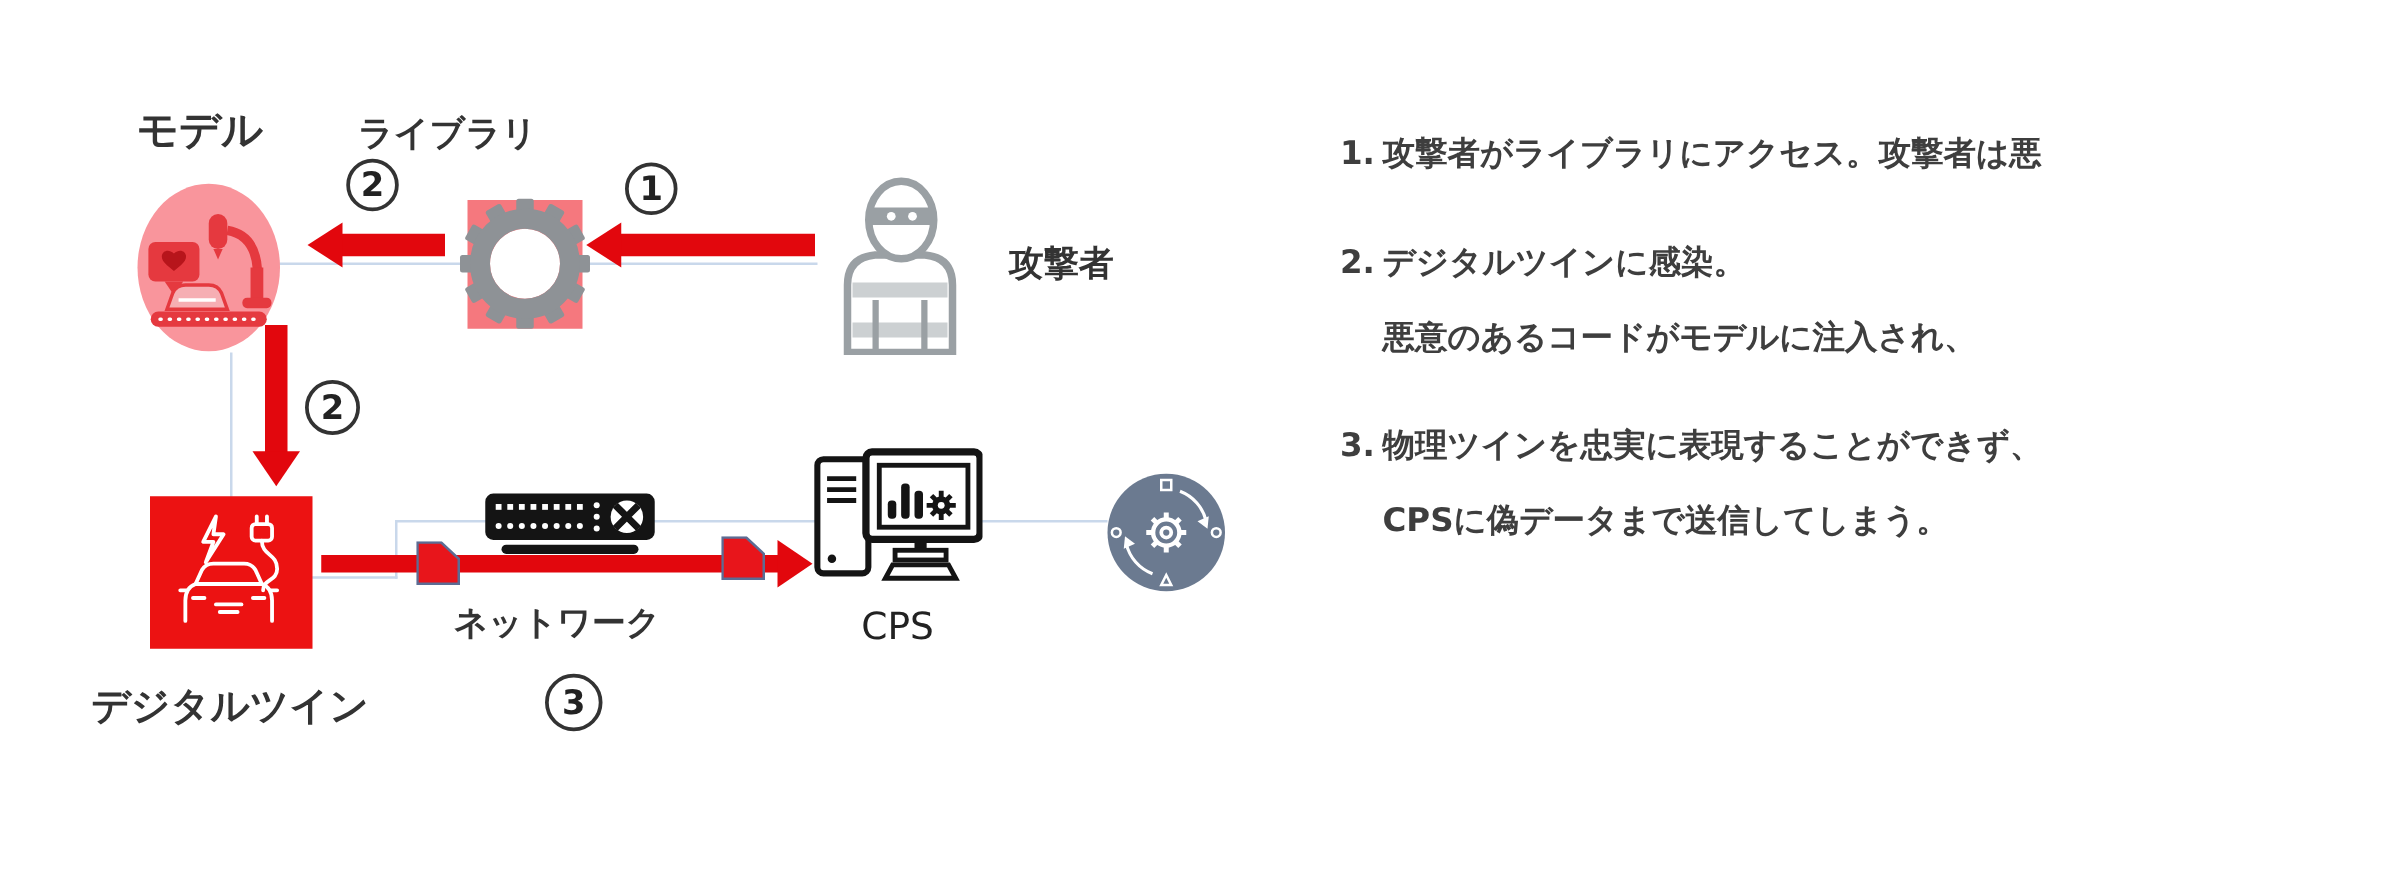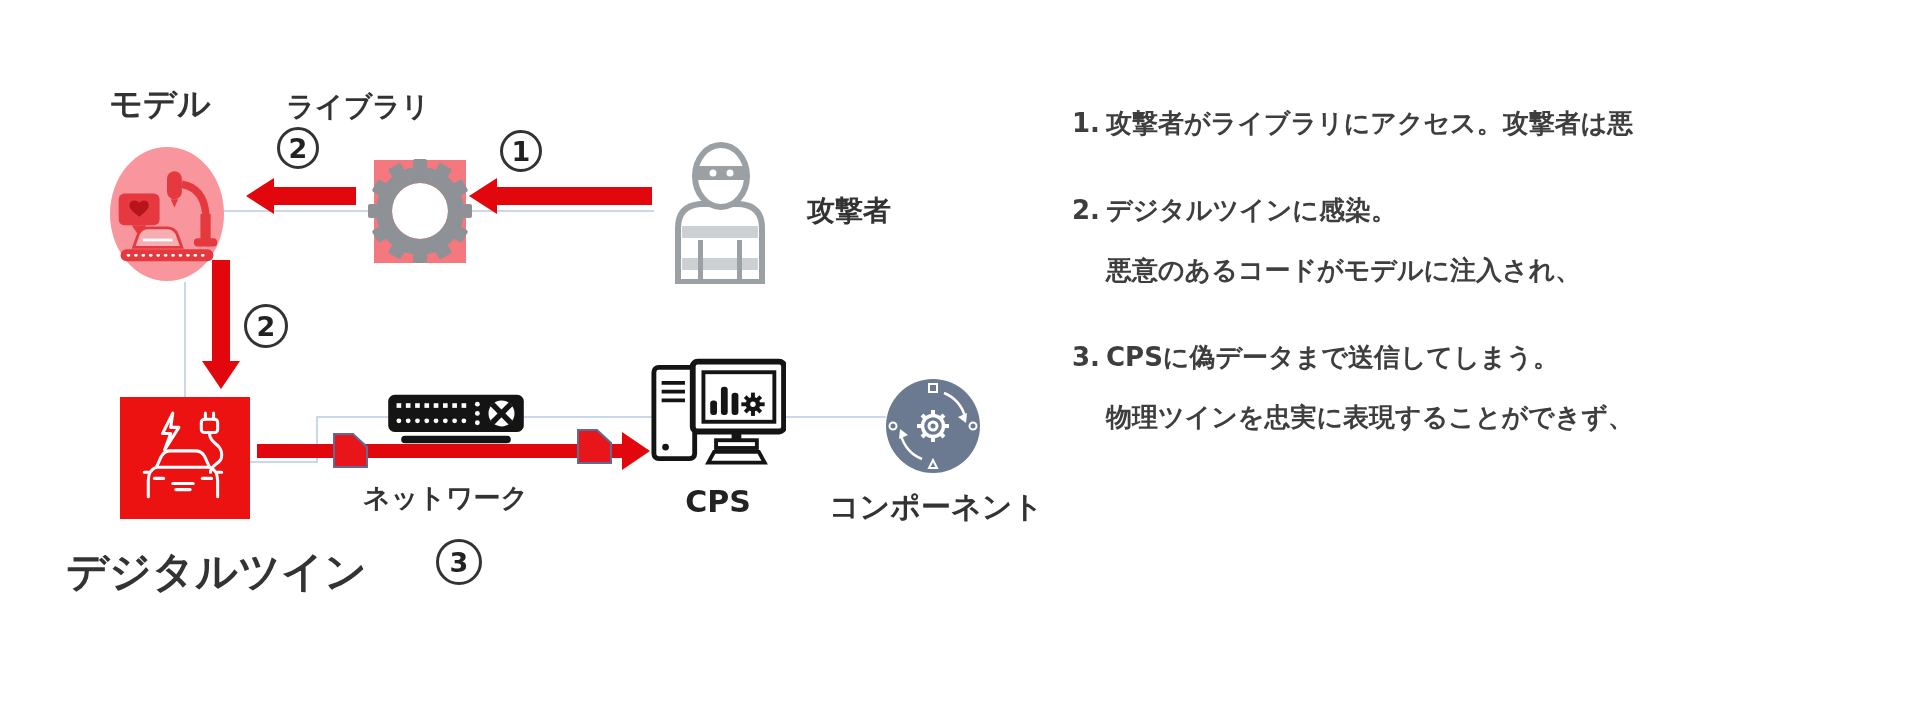--- a/index.html
+++ b/index.html
@@ -30,23 +30,23 @@
   .twin-square{left:120px;top:397px;width:130px;height:122px;background:var(--twin-red,#ec1212);}
   .component-circle{left:886px;top:379px;width:94px;height:94px;border-radius:50%;
                     background:var(--component-slate,#6b7a90);}
   .icon-abs{position:absolute;z-index:4;}
   .flag{position:absolute;z-index:5;}
   
   .lbl{position:absolute;z-index:6;font-weight:600;color:#333;text-align:center;white-space:nowrap;}
   .lbl-model{left:98px;top:82px;width:124px;font-size:33px;font-family:Liberation Serif, serif;}
   .lbl-library{left:256px;top:88px;width:146px;font-size:28px;margin-left:29px;}
   .lbl-attacker{left:789px;top:192px;width:120px;font-size:28px;font-family:Liberation Serif, serif;}
-  .lbl-twin{left:66px;top:544px;width:236px;font-size:42px;text-align:right;}
+  .lbl-twin{left:66px;top:544px;width:236px;font-size:31px;}
   .lbl-network{left:363px;top:480px;width:156px;font-size:27px;}
-  .lbl-cps{left:668px;top:484px;width:100px;font-size:30px;font-weight:700;color:#222;}
+  .lbl-cps{left:668px;top:484px;width:100px;font-size:30px;font-weight:400;color:#222;}
   .lbl-component{left:806px;top:487px;width:260px;font-size:30px;}
   
   .steps{position:absolute;left:1072px;top:93px;width:800px;z-index:6;}
   .step{display:flex;margin-bottom:27px;font-size:26px;font-weight:700;
         color:var(--text-dark,#3e3e3e);line-height:60px;}
   .step-num{flex:0 0 34px;white-space:nowrap;}
   .step-lines{white-space:nowrap;}
 </style>
 </head>
 <body>
@@ -232,38 +232,37 @@
   <div class="badge" style="left:436px;top:539px;width:46px;height:46px;">
     <span>3</span>
   </div>
 
   <div class="lbl lbl-model">モデル</div>
   <div class="lbl lbl-library">ライブラリ</div>
   <div class="lbl lbl-attacker">攻撃者</div>
   <div class="lbl lbl-twin">デジタルツイン</div>
   <div class="lbl lbl-network">ネットワーク</div>
   <div class="lbl lbl-cps">CPS</div>
-  <div class="lbl lbl-component">コンポーネント</div>
 
   <div class="steps">
     <div class="step">
       <div class="step-num">1.</div>
       <div class="step-lines">
         <div>攻撃者がライブラリにアクセス。攻撃者は悪</div>
       </div>
     </div>
     <div class="step">
       <div class="step-num">2.</div>
       <div class="step-lines">
         <div>デジタルツインに感染。</div>
         <div>悪意のあるコードがモデルに注入され、</div>
       </div>
     </div>
     <div class="step">
       <div class="step-num">3.</div>
       <div class="step-lines">
+        <div>物理ツインを忠実に表現することができず、</div>
         <div>CPSに偽データまで送信してしまう。</div>
-        <div>物理ツインを忠実に表現することができず、</div>
       </div>
     </div>
   </div>
 
 </div>
 
 </body></html>

